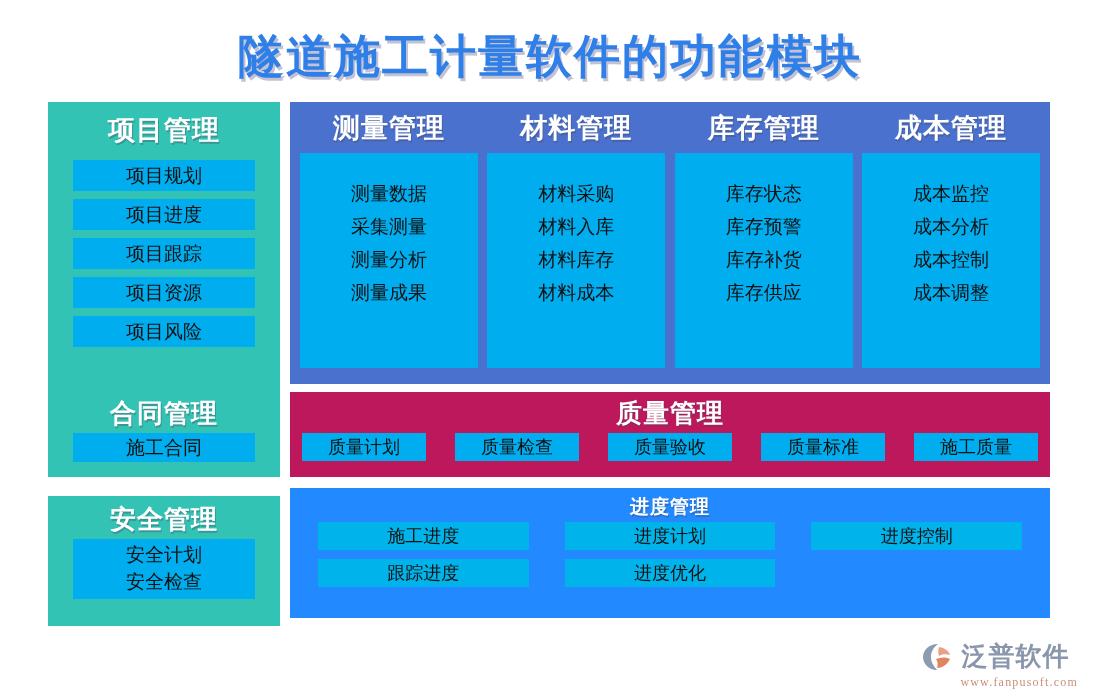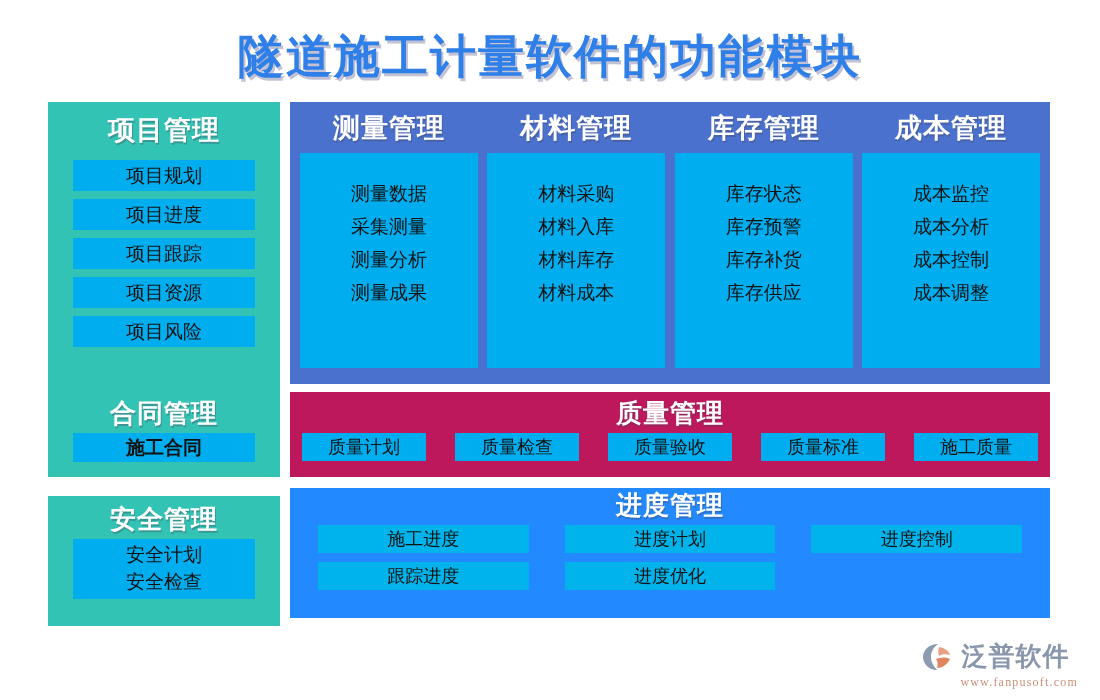--- a/index.html
+++ b/index.html
@@ -114,21 +114,20 @@
 
   
   #contract-panel {
     left: 48px; top: 392px; width: 232px; height: 85px;
   }
   #contract-panel .panel-heading { margin-top: 4px; font-size: 26px; }
   #contract-panel .chip {
     margin: 2px 25px 0 25px;
     height: 29px;
     line-height: 29px;
-    font-weight: bold;
   }
 
   
   #quality-panel {
     left: 290px; top: 392px; width: 760px; height: 85px;
   }
   #quality-panel .panel-heading { margin-top: 4px; font-size: 26px; }
   #quality-chips {
     display: flex;
     justify-content: space-between;
@@ -150,21 +149,21 @@
   #safety-panel .chip {
     margin: 2px 25px 0 25px;
     padding: 2px 0 4px 0;
   }
   #safety-panel .chip div { line-height: 27px; }
 
   
   #progress-panel {
     left: 290px; top: 488px; width: 760px; height: 130px;
   }
-  #progress-panel .panel-heading { font-size: 26px; }
+  #progress-panel .panel-heading { margin-top: 6px; font-size: 19px; }
   #progress-grid {
     display: grid;
     grid-template-columns: repeat(3, 1fr);
     gap: 9px 36px;
     padding: 2px 28px 0 28px;
     box-sizing: border-box;
   }
   #progress-grid .chip {
     background: #00b4eb;
     height: 28px;

